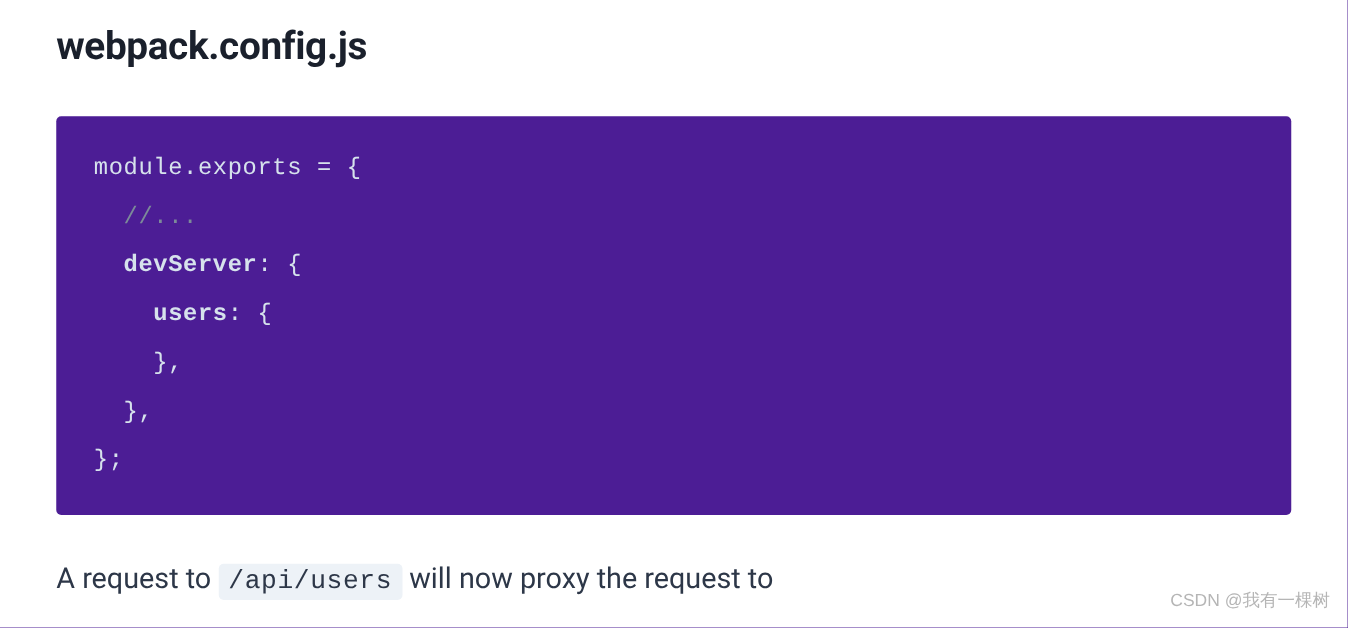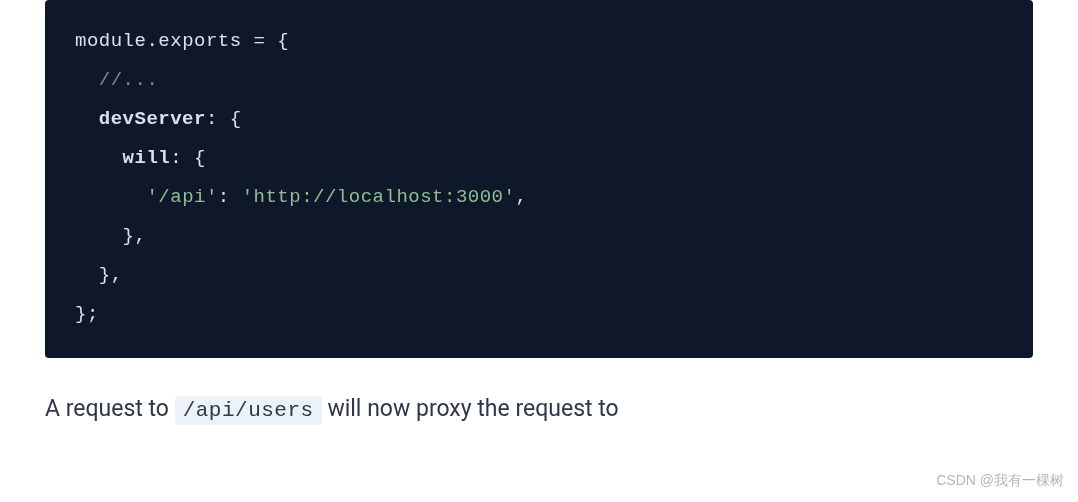--- a/index.html
+++ b/index.html
@@ -20,21 +20,21 @@
     }
     .heading {
       font-size: 31px;
       font-weight: 700;
       color: #1a202c;
       margin-top: 18px;
       margin-bottom: 38px;
       letter-spacing: -0.3px;
     }
     .code-block {
-      background: #0f172a;
+      background: #4c1d95;
       border-radius: 4px;
       padding: 22px 30px 24px 30px;
       font-family: "SFMono-Regular", Consolas, "Liberation Mono", Menlo, monospace;
       font-size: 19px;
       line-height: 2.05;
       color: #d6e2ec;
       letter-spacing: 0.5px;
       overflow: hidden;
     }
     .code-block .line {
@@ -66,27 +66,27 @@
       bottom: 12px;
       font-size: 14px;
       color: rgba(120, 120, 120, 0.55);
       font-family: Liberation Sans, sans-serif;
     }
   </style>
 </head>
 <body>
 
 <div class="container">
+  <h2 class="heading">webpack.config.js</h2>
 
   <div class="code-block">
     <div class="line"><span class="tok-keyword">module</span><span class="tok-punct">.</span><span class="tok-keyword">exports </span><span class="tok-punct">=</span><span class="tok-punct"> {</span></div>
     <div class="line"><span class="tok-comment">  //...</span></div>
     <div class="line"><span class="tok-prop">  devServer</span><span class="tok-punct">:</span><span class="tok-punct"> {</span></div>
-    <div class="line"><span class="tok-prop">    will</span><span class="tok-punct">:</span><span class="tok-punct"> {</span></div>
-    <div class="line"><span>      </span><span class="tok-string">'/api'</span><span class="tok-punct">:</span><span> </span><span class="tok-string">'http://localhost:3000'</span><span class="tok-punct">,</span></div>
+    <div class="line"><span class="tok-prop">    users</span><span class="tok-punct">:</span><span class="tok-punct"> {</span></div>
     <div class="line"><span class="tok-punct">    },</span></div>
     <div class="line"><span class="tok-punct">  },</span></div>
     <div class="line"><span class="tok-punct">};</span></div>
   </div>
 
   <p class="body-text">
     <span>A request to </span><code class="inline-code">/api/users</code><span> will now proxy the request to</span>
   </p>
 </div>
 

